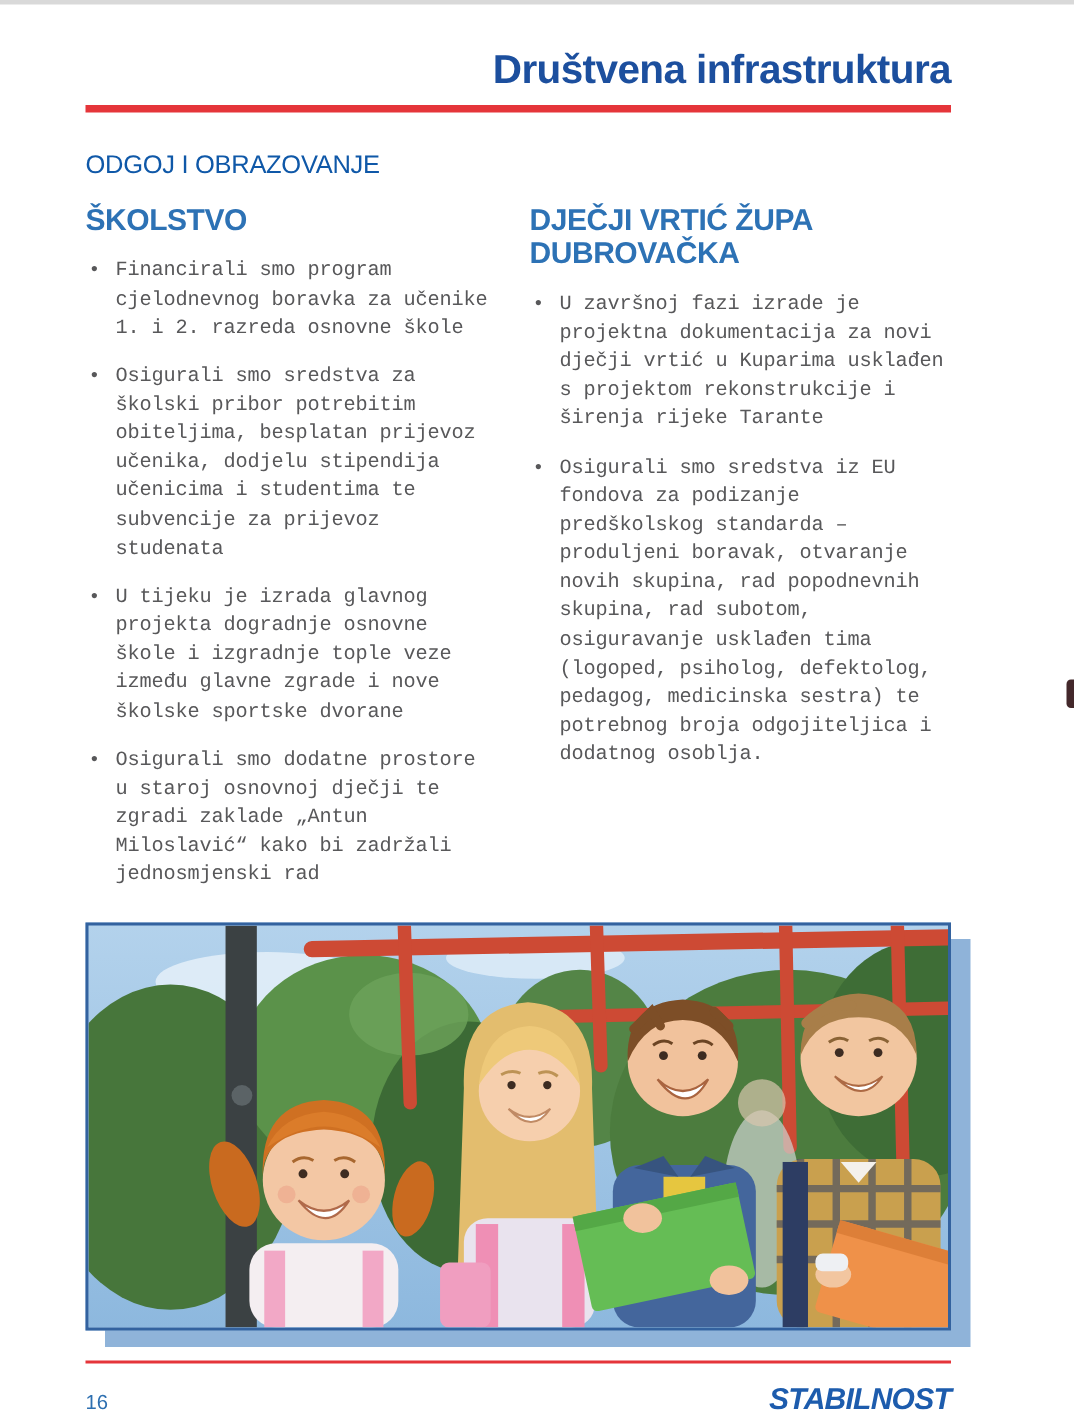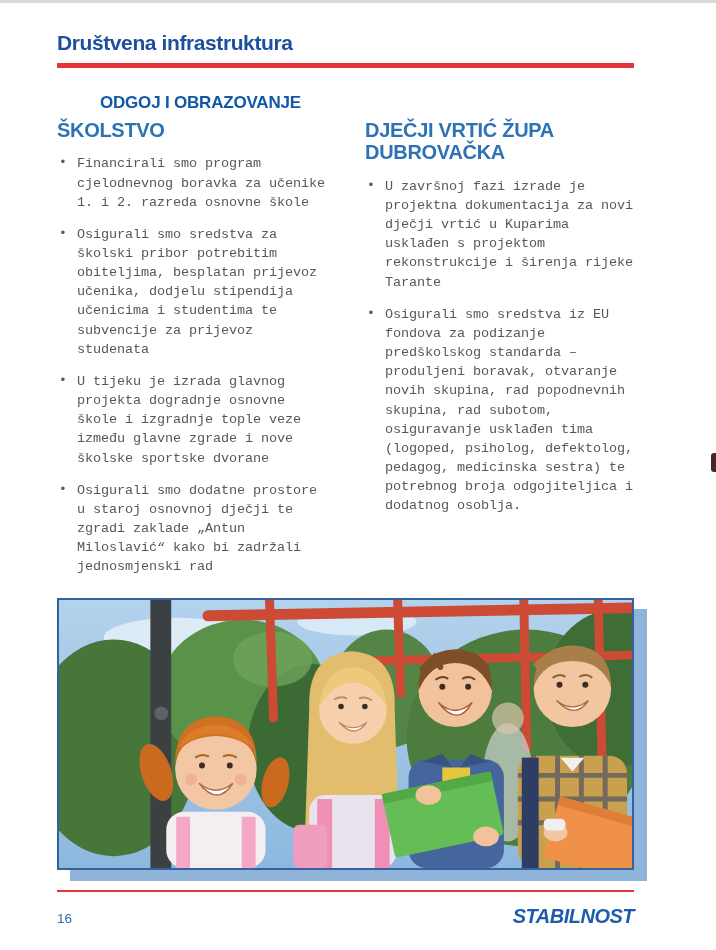--- a/index.html
+++ b/index.html
@@ -12,29 +12,30 @@
   .top-strip {
     position:absolute; top:0; left:0; width:716px; height:3px;
     background:#d9d9d9;
   }
   .edge-mark {
     position:absolute; right:0; top:453px; width:5px; height:19px;
     background:#43282b; border-radius:3px 0 0 3px;
   }
   .content { position:relative; padding:31px 0 0 57px; width:634px; }
   .doc-title {
-    font-size:21px; font-weight:700; letter-spacing:-0.4px;
+    font-size:27px; font-weight:700; letter-spacing:-0.4px;
     color:#1c4f9e;
+    text-align:right;
   }
   .title-rule { width:577px; height:5px; background:#e5353a; margin-top:8px; }
   .section-title {
-    margin-top:25px; font-size:17px; font-weight:700;
-    letter-spacing:-0.2px; color:#0f58a8;margin-left:43px;
-  }
-  .columns { display:flex; gap:36px; margin-top:6px; width:577px; }
+    margin-top:25px; font-size:17px; font-weight:400;
+    letter-spacing:-0.2px; color:#0f58a8;
+  }
+  .columns { display:flex; gap:24px; margin-top:16px; width:577px; }
   .col-left  { width:272px; flex:0 0 272px; }
   .col-right { width:277px; flex:1; }
   .col-heading {
     font-size:20px; font-weight:700; letter-spacing:-0.3px;
     color:#2d72b5; line-height:1.12; margin-bottom:13px;
   }
   ul.bullets { list-style:none; }
   ul.bullets li {
     position:relative; padding-left:20px; margin-bottom:13px;
     font-size:13.5px; line-height:1.42; letter-spacing:-0.1px; color:#58585a;font-family:Liberation Mono, monospace;

